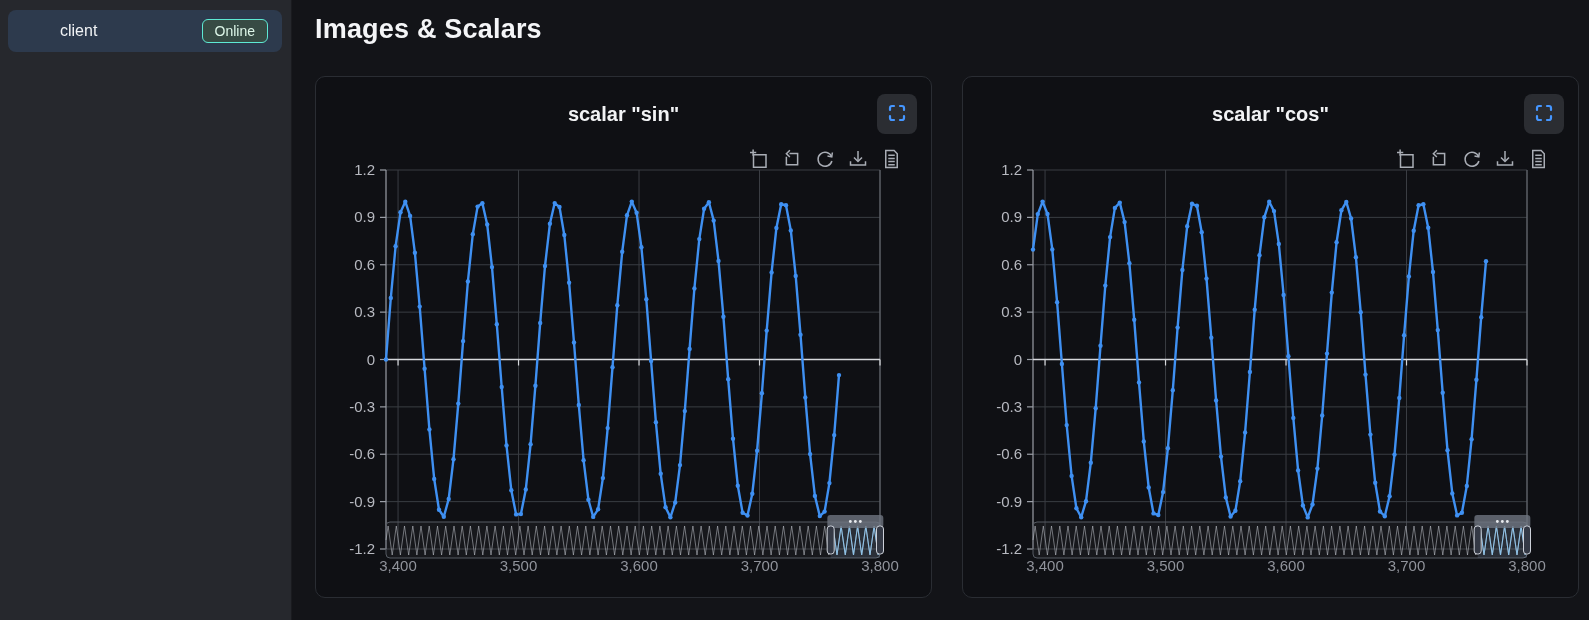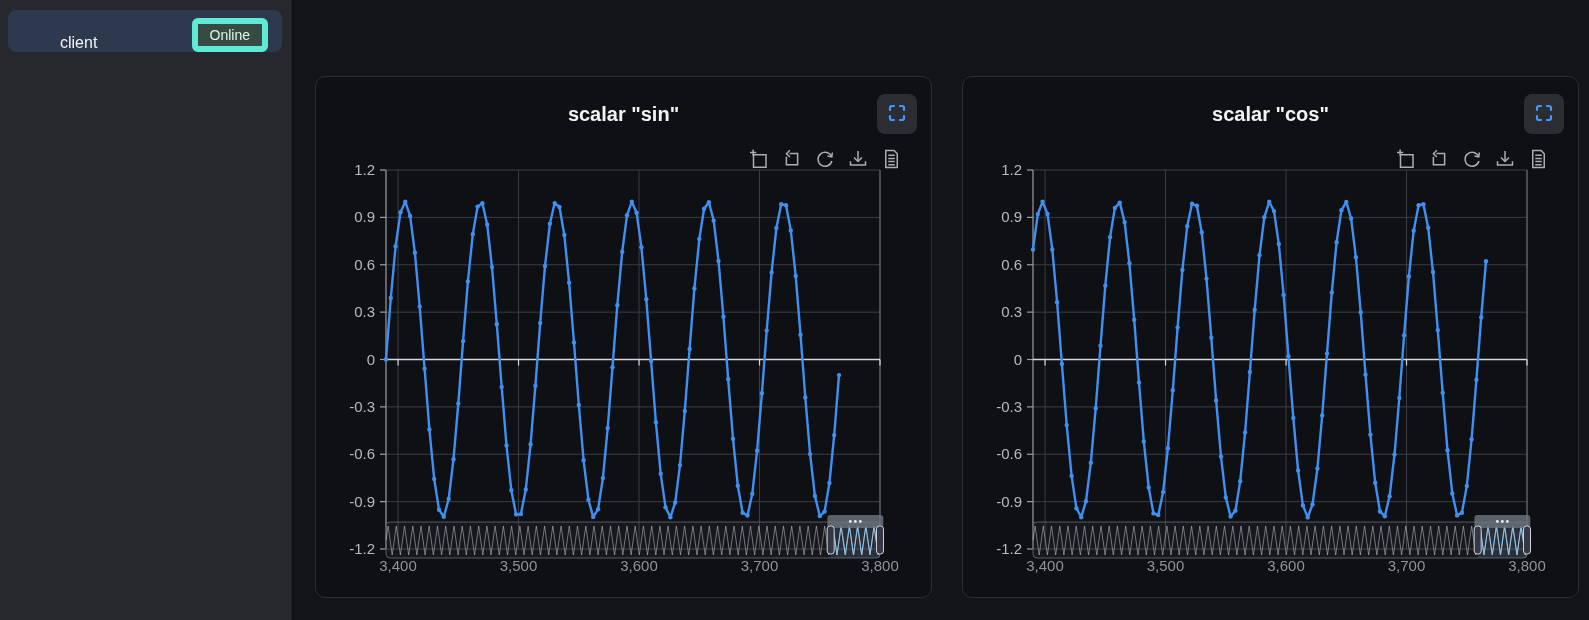--- a/index.html
+++ b/index.html
@@ -2,24 +2,24 @@
 <html><head>
 <meta charset="utf-8">
 <style>
   * { margin:0; padding:0; box-sizing:border-box; }
   html,body { width:1589px; height:620px; overflow:hidden;
     background:#131418; font-family:"Liberation Sans", sans-serif; }
   
   .sidebar { position:absolute; left:0; top:0; width:292px; height:620px;
     background:#26282d; border-right:1px solid #1a1b1f; }
   .side-item { position:absolute; left:8px; right:9px; top:10px; height:42px;
-    background:#2d3a4d; border-radius:8px; display:flex; align-items:flex-end;
+    background:#2d3a4d; border-radius:8px; display:flex; align-items:center;
     padding-left:52px; padding-right:14px; cursor:pointer; }
   .side-item .lbl { color:#f2f4f6; font-size:16px; flex:1; }
-  .badge { background:#374b44; border:6px solid #5eead4; color:#ddf6e8;
+  .badge { background:#374b44; border:1px solid #5eead4; color:#ddf6e8;
     font-size:14px; padding:3px 12px; border-radius:6px; }
   
   .main { position:absolute; left:293px; top:0; right:0; bottom:0; background:#131418; }
   .page-title { color:#f4f5f7; font-size:27px; font-weight:700; margin:14px 0 0 22px; letter-spacing:.2px; }
   .cards { position:absolute; left:22px; top:76px; display:flex; gap:30px; }
   .card { width:617px; height:522px; background:#0f1014; border:1px solid #2a2d33;
     border-radius:10px; position:relative; }
   .card-title { position:absolute; top:26px; left:0; width:100%; text-align:center;
     color:#f2f3f5; font-size:20px; font-weight:700; }
   .fs-btn { position:absolute; top:17px; right:14px; width:40px; height:40px;
@@ -34,20 +34,21 @@
 <body>
 
 <div class="sidebar">
   <div class="side-item">
     <span class="lbl">client</span>
     <span class="badge">Online</span>
   </div>
 </div>
 
 <div class="main">
+  <h1 class="page-title">Images &amp; Scalars</h1>
 
   <div class="cards">
 
     <div class="card">
       <div class="plot-mount"><svg width="617" height="522" viewBox="0 0 617 522">
             <line x1="60" y1="93" x2="554" y2="93" stroke="#3a3d43" stroke-width="1"></line>
             <line x1="60" y1="140.375" x2="554" y2="140.375" stroke="#3a3d43" stroke-width="1"></line>
             <line x1="60" y1="187.75" x2="554" y2="187.75" stroke="#3a3d43" stroke-width="1"></line>
             <line x1="60" y1="235.125" x2="554" y2="235.125" stroke="#3a3d43" stroke-width="1"></line>
             <line x1="60" y1="329.875" x2="554" y2="329.875" stroke="#3a3d43" stroke-width="1"></line>

